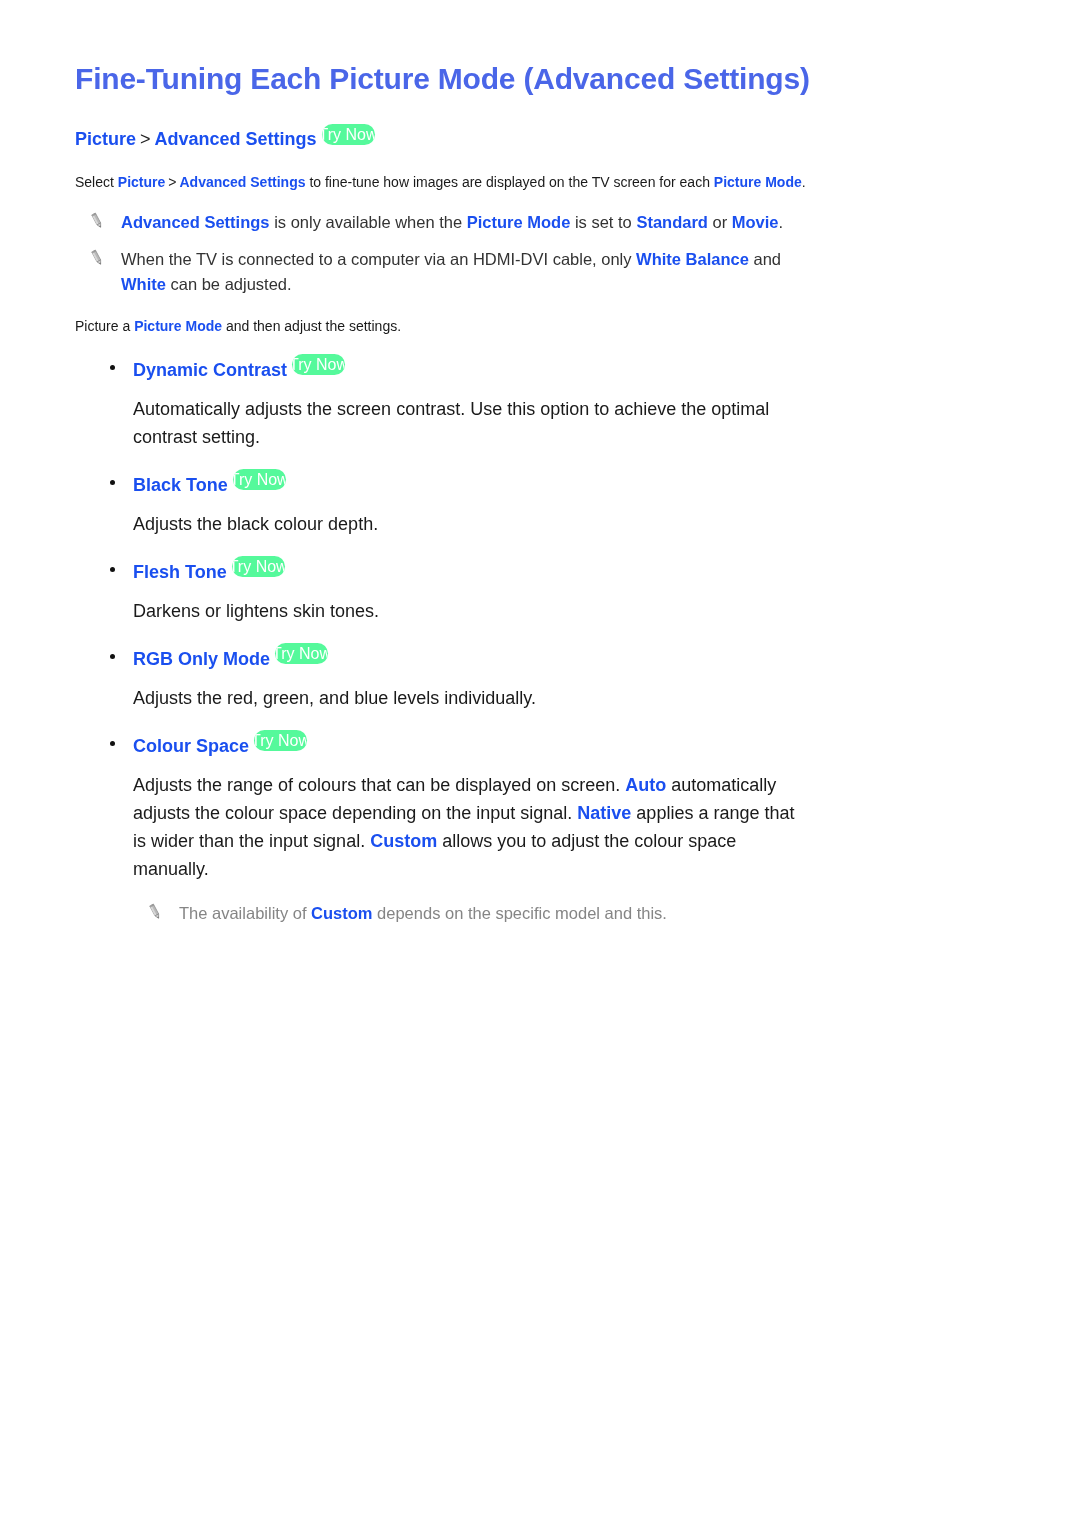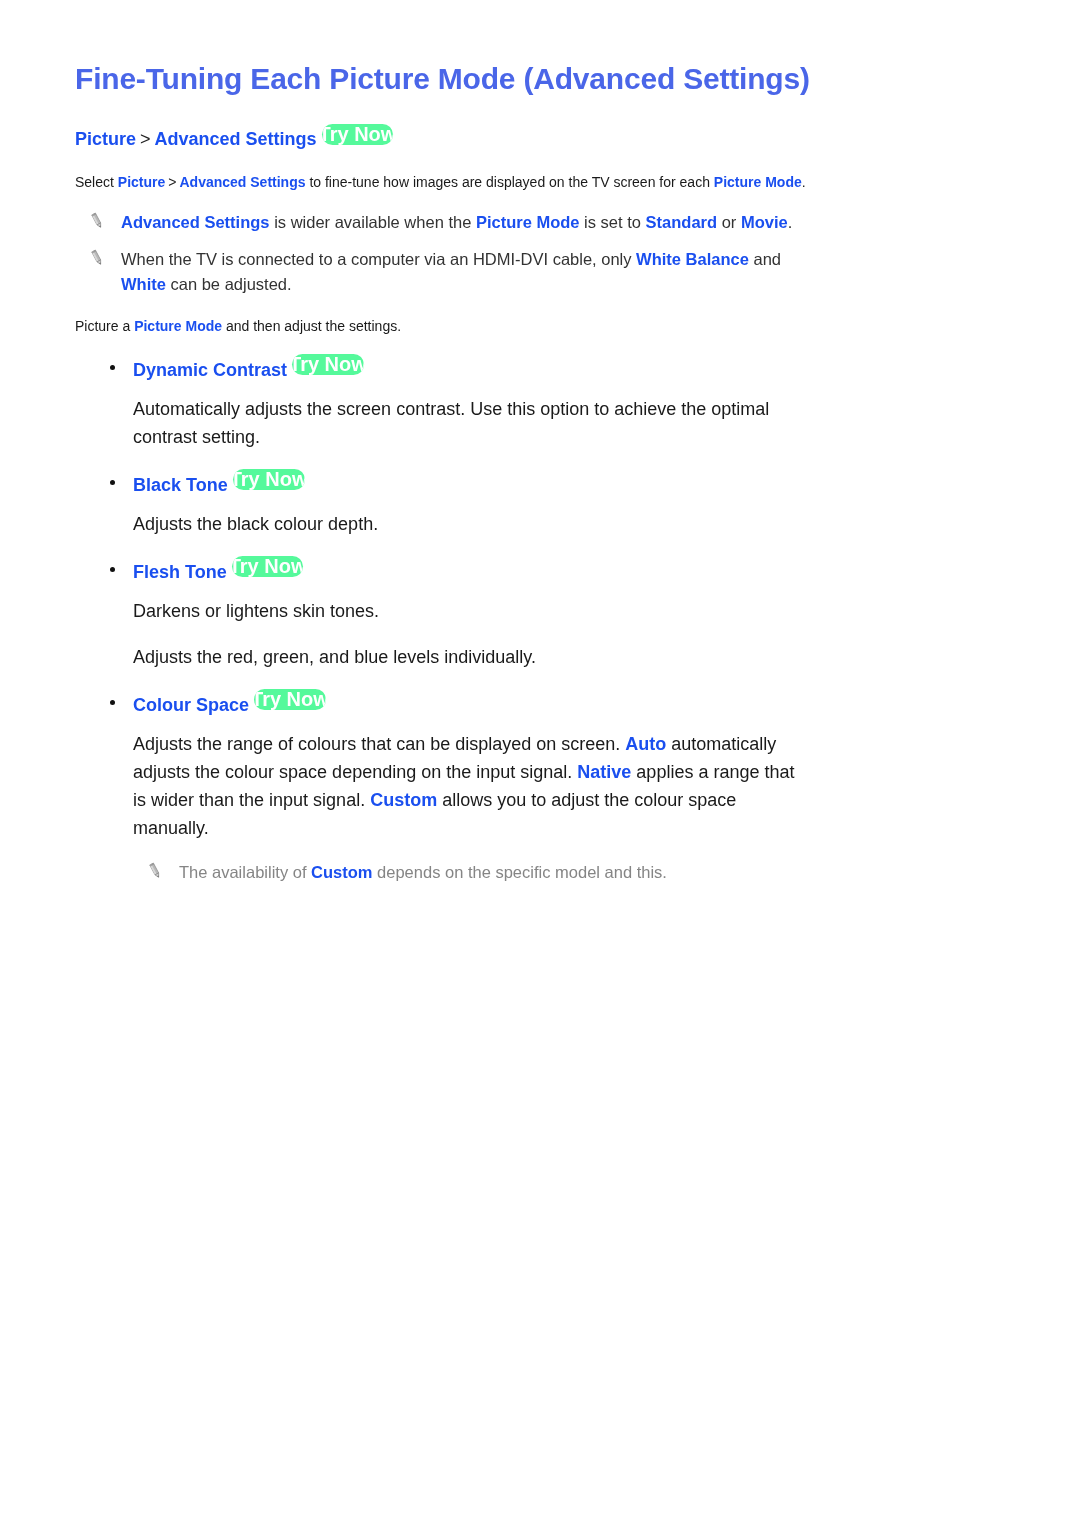--- a/index.html
+++ b/index.html
@@ -51,23 +51,23 @@
     font-weight: normal;
     padding: 0 4px;
   }
 
   
   .try-now {
     display: inline-block;
     position: relative;
     background: #55F99B;
     color: #ffffff;
-    font-size: 20px;
+    font-size: 16px;
     line-height: 21px;
-    font-weight: bold;
+    font-weight: normal;
     border-radius: 11px;
     height: 21px;
     padding: 0;
     vertical-align: 1px;
     margin-left: 5px;
     overflow: hidden;
     text-align: center;
     box-sizing: border-box;
   }
   .try-now span {
@@ -183,21 +183,21 @@
     <span class="pencil-icon">
       <svg viewBox="0 0 16 18" width="16" height="18" xmlns="http://www.w3.org/2000/svg">
         <g transform="rotate(-28 8 9)">
           <rect x="6.2" y="1.2" width="4.1" height="11.2" fill="#b9b9b9" stroke="#8c8c8c" stroke-width="0.7"></rect>
           <rect x="6.2" y="1.2" width="1.8" height="11.2" fill="#d8d8d8"></rect>
           <polygon points="6.2,12.4 10.3,12.4 8.25,16.3" fill="#cfcfcf" stroke="#8c8c8c" stroke-width="0.7"></polygon>
           <polygon points="7.4,14.7 9.1,14.7 8.25,16.3" fill="#6a6a6a"></polygon>
           <rect x="6.2" y="1.2" width="4.1" height="1.6" fill="#9a9a9a"></rect>
         </g>
       </svg>
-    </span><span class="term">Advanced Settings</span><span> is wider available when the </span><span class="term">Picture Mode</span><span> is set to </span><span class="term">Standard</span><span> or </span><span class="term">Movie</span><span>.</span>
+    </span><span class="term">Advanced Settings</span><span> is only available when the </span><span class="term">Picture Mode</span><span> is set to </span><span class="term">Standard</span><span> or </span><span class="term">Movie</span><span>.</span>
   </div>
 
   <div class="note">
     <span class="pencil-icon">
       <svg viewBox="0 0 16 18" width="16" height="18" xmlns="http://www.w3.org/2000/svg">
         <g transform="rotate(-28 8 9)">
           <rect x="6.2" y="1.2" width="4.1" height="11.2" fill="#b9b9b9" stroke="#8c8c8c" stroke-width="0.7"></rect>
           <rect x="6.2" y="1.2" width="1.8" height="11.2" fill="#d8d8d8"></rect>
           <polygon points="6.2,12.4 10.3,12.4 8.25,16.3" fill="#cfcfcf" stroke="#8c8c8c" stroke-width="0.7"></polygon>
           <polygon points="7.4,14.7 9.1,14.7 8.25,16.3" fill="#6a6a6a"></polygon>
@@ -226,20 +226,23 @@
   </div>
 
   <div class="feature">
     <div class="feature-head">
       <span class="bullet"></span><span>Flesh Tone</span><span class="try-now"><span>Try Now</span></span>
     </div>
     <div class="feature-desc">Darkens or lightens skin tones.</div>
   </div>
 
   <div class="feature">
+    <div class="feature-head">
+      <span class="bullet"></span><span>RGB Only Mode</span><span class="try-now"><span>Try Now</span></span>
+    </div>
     <div class="feature-desc">Adjusts the red, green, and blue levels individually.</div>
   </div>
 
   <div class="feature">
     <div class="feature-head">
       <span class="bullet"></span><span>Colour Space</span><span class="try-now"><span>Try Now</span></span>
     </div>
     <div class="feature-desc wide"><span>Adjusts the range of colours that can be displayed on screen. </span><span class="term">Auto</span><span> automatically adjusts the colour space depending on the input signal. </span><span class="term">Native</span><span> applies a range that is wider than the input signal. </span><span class="term">Custom</span><span> allows you to adjust the colour space manually.</span></div>
 
     <div class="sub-note">

